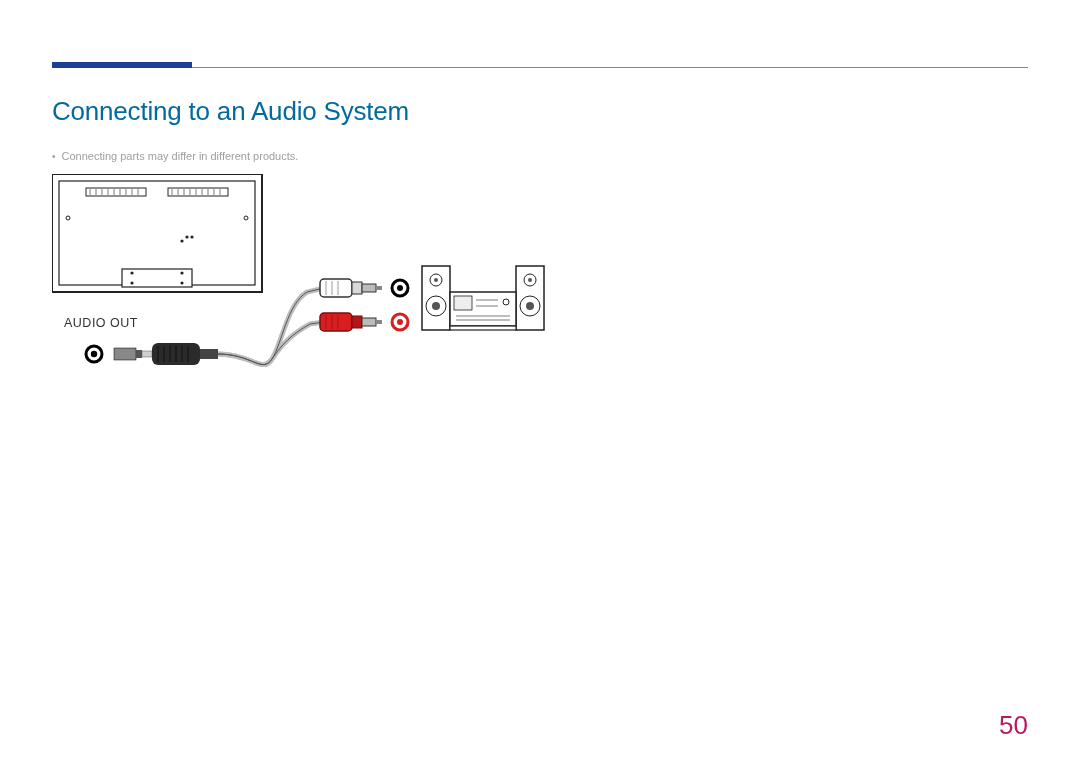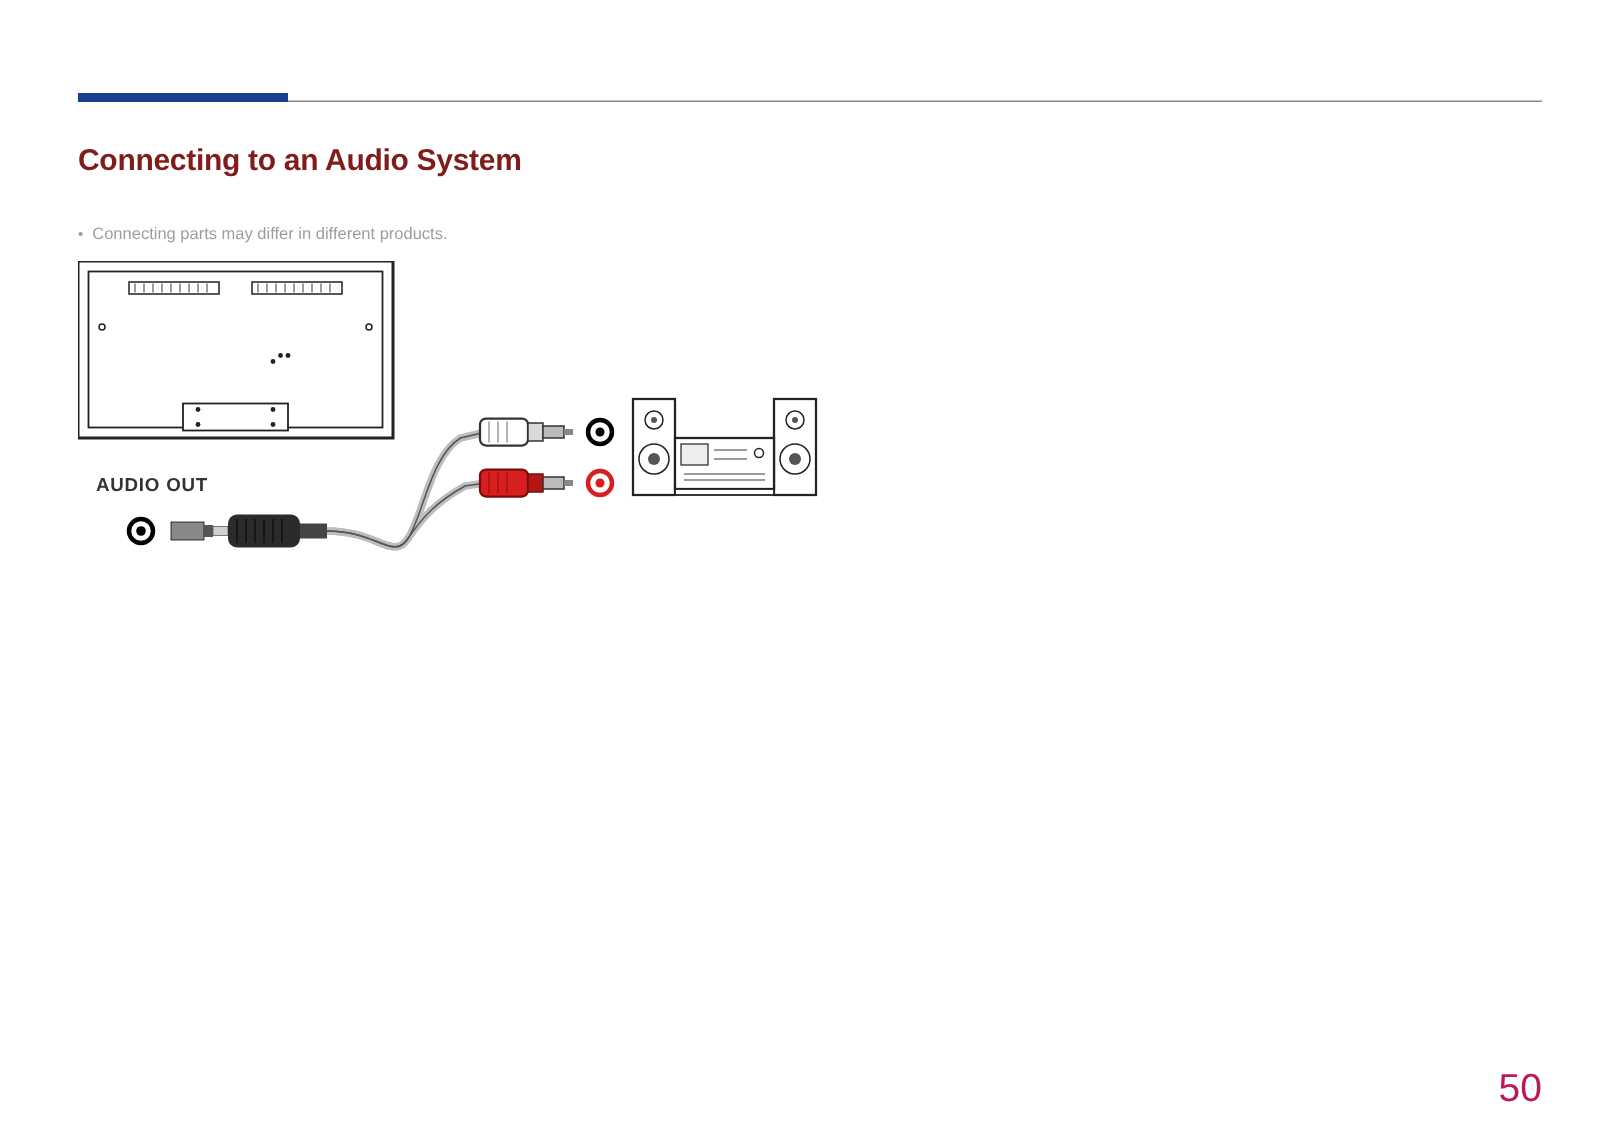--- a/index.html
+++ b/index.html
@@ -26,23 +26,23 @@
     top: 62px;
     left: 52px;
     width: 140px;
     height: 6px;
     background: #1b3f92;
   }
   .title {
     position: absolute;
     top: 96px;
     left: 52px;
-    font-size: 20px;
-    font-weight: 700;
-    color: #7f1d1d;
+    font-size: 26px;
+    font-weight: 400;
+    color: #0369a1;
     letter-spacing: -0.2px;
   }
   .note-row {
     position: absolute;
     top: 150px;
     left: 52px;
     font-size: 11px;
     color: #9e9e9e;
     display: flex;
     align-items: center;
@@ -56,21 +56,21 @@
     top: 174px;
     left: 52px;
     width: 560px;
     height: 260px;
   }
   .audio-label {
     position: absolute;
     top: 316px;
     left: 64px;
     font-size: 12.5px;
-    font-weight: 700;
+    font-weight: 400;
     letter-spacing: 0.5px;
     color: #333;
   }
   .page-num {
     position: absolute;
     bottom: 22px;
     right: 52px;
     font-size: 26px;
     color: #be185d;
     font-weight: 400;

